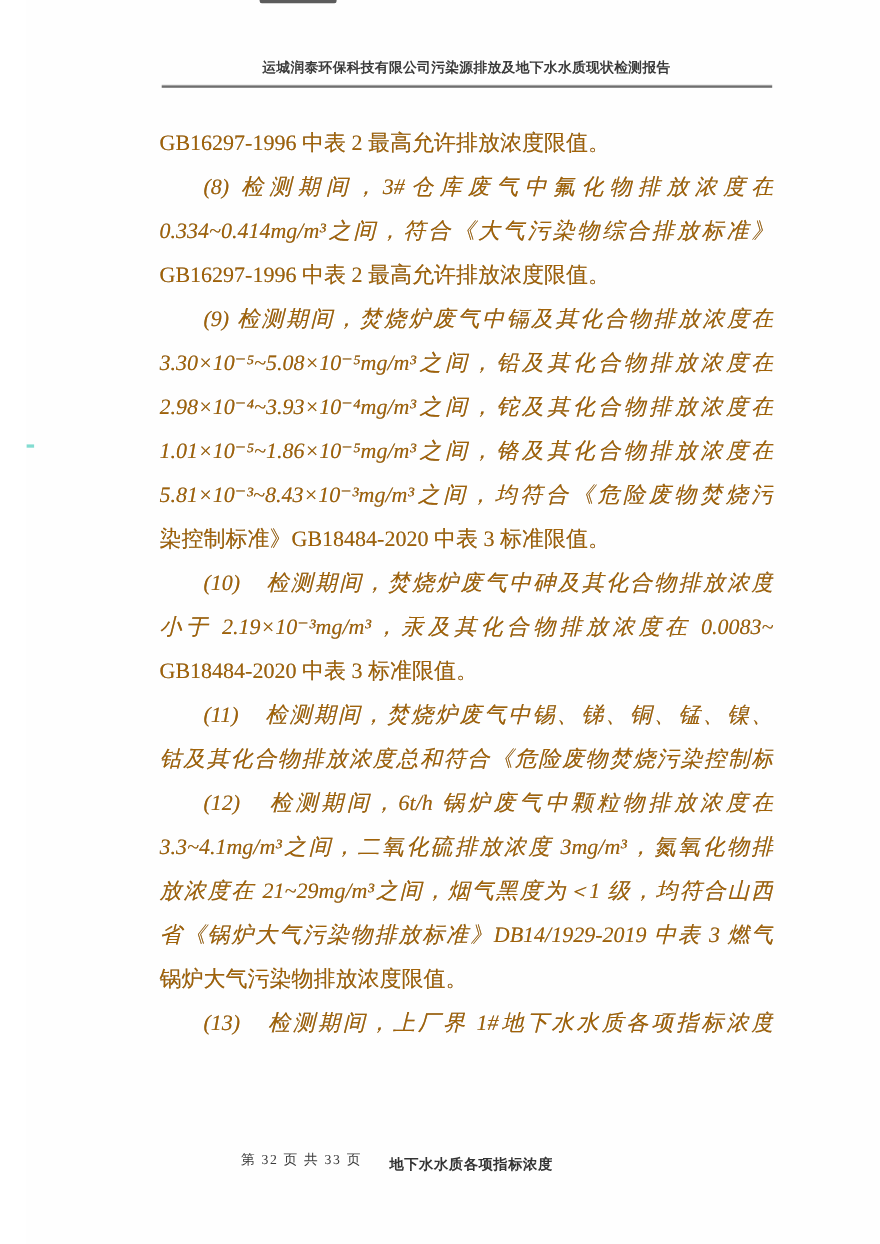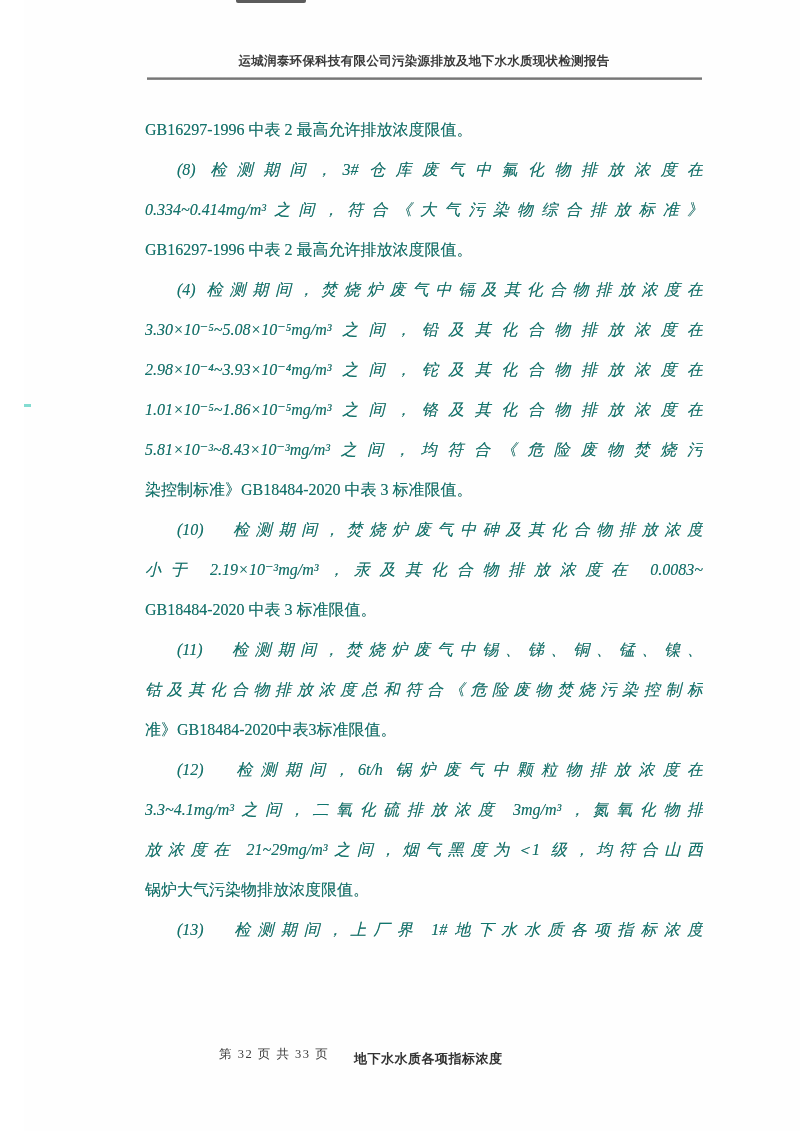--- a/index.html
+++ b/index.html
@@ -32,24 +32,24 @@
   }
   
   .body-text{
     position:absolute;
     left:121px;top:110px;
     width:558px;
   }
   .line{
     height:40px;
     line-height:40px;
-    font-size:16px;
+    font-size:20px;
     white-space:normal;
     overflow:hidden;
-    color:#0f766e;
+    color:#a16207;
     text-shadow:0 0 0.5px rgba(40,40,40,0.45);
   }
   .just{text-align:justify;text-align-last:justify;font-style:italic;}
   .end{text-align:left;}
   .indent{text-indent:2em;}
   
   .ftr-page{
     position:absolute;
     left:195px;top:1046px;
     font-size:12.5px;
@@ -100,35 +100,35 @@
   <div class="scan-line-right"></div>
 
   <div class="hdr-title">运城润泰环保科技有限公司污染源排放及地下水水质现状检测报告</div>
   <div class="hdr-rule"></div>
 
   <div class="body-text">
     <div class="line end">GB16297-1996 中表 2 最高允许排放浓度限值。</div>
     <div class="line just indent">(8) 检测期间，3#仓库废气中氟化物排放浓度在</div>
     <div class="line just">0.334~0.414mg/m³之间，符合《大气污染物综合排放标准》</div>
     <div class="line end">GB16297-1996 中表 2 最高允许排放浓度限值。</div>
-    <div class="line just indent">(4) 检测期间，焚烧炉废气中镉及其化合物排放浓度在</div>
+    <div class="line just indent">(9) 检测期间，焚烧炉废气中镉及其化合物排放浓度在</div>
     <div class="line just">3.30×10⁻⁵~5.08×10⁻⁵mg/m³之间，铅及其化合物排放浓度在</div>
     <div class="line just">2.98×10⁻⁴~3.93×10⁻⁴mg/m³之间，铊及其化合物排放浓度在</div>
     <div class="line just">1.01×10⁻⁵~1.86×10⁻⁵mg/m³之间，铬及其化合物排放浓度在</div>
     <div class="line just">5.81×10⁻³~8.43×10⁻³mg/m³之间，均符合《危险废物焚烧污</div>
     <div class="line end">染控制标准》GB18484-2020 中表 3 标准限值。</div>
     <div class="line just indent">(10)　检测期间，焚烧炉废气中砷及其化合物排放浓度</div>
     <div class="line just">小于 2.19×10⁻³mg/m³，汞及其化合物排放浓度在 0.0083~</div>
     <div class="line end">GB18484-2020 中表 3 标准限值。</div>
     <div class="line just indent">(11)　检测期间，焚烧炉废气中锡、锑、铜、锰、镍、</div>
     <div class="line just">钴及其化合物排放浓度总和符合《危险废物焚烧污染控制标</div>
-    <div class="line end">准》GB18484-2020中表3标准限值。</div>
     <div class="line just indent">(12)　检测期间，6t/h 锅炉废气中颗粒物排放浓度在</div>
     <div class="line just">3.3~4.1mg/m³之间，二氧化硫排放浓度 3mg/m³，氮氧化物排</div>
     <div class="line just">放浓度在 21~29mg/m³之间，烟气黑度为＜1 级，均符合山西</div>
+    <div class="line just">省《锅炉大气污染物排放标准》DB14/1929-2019 中表 3 燃气</div>
     <div class="line end">锅炉大气污染物排放浓度限值。</div>
     <div class="line just indent">(13)　检测期间，上厂界 1#地下水水质各项指标浓度</div>
   </div>
 
   <div class="ftr-page">第 32 页 共 33 页</div>
   <div class="ftr-company">地下水水质各项指标浓度</div>
 
 </div>
 
 </body></html>

